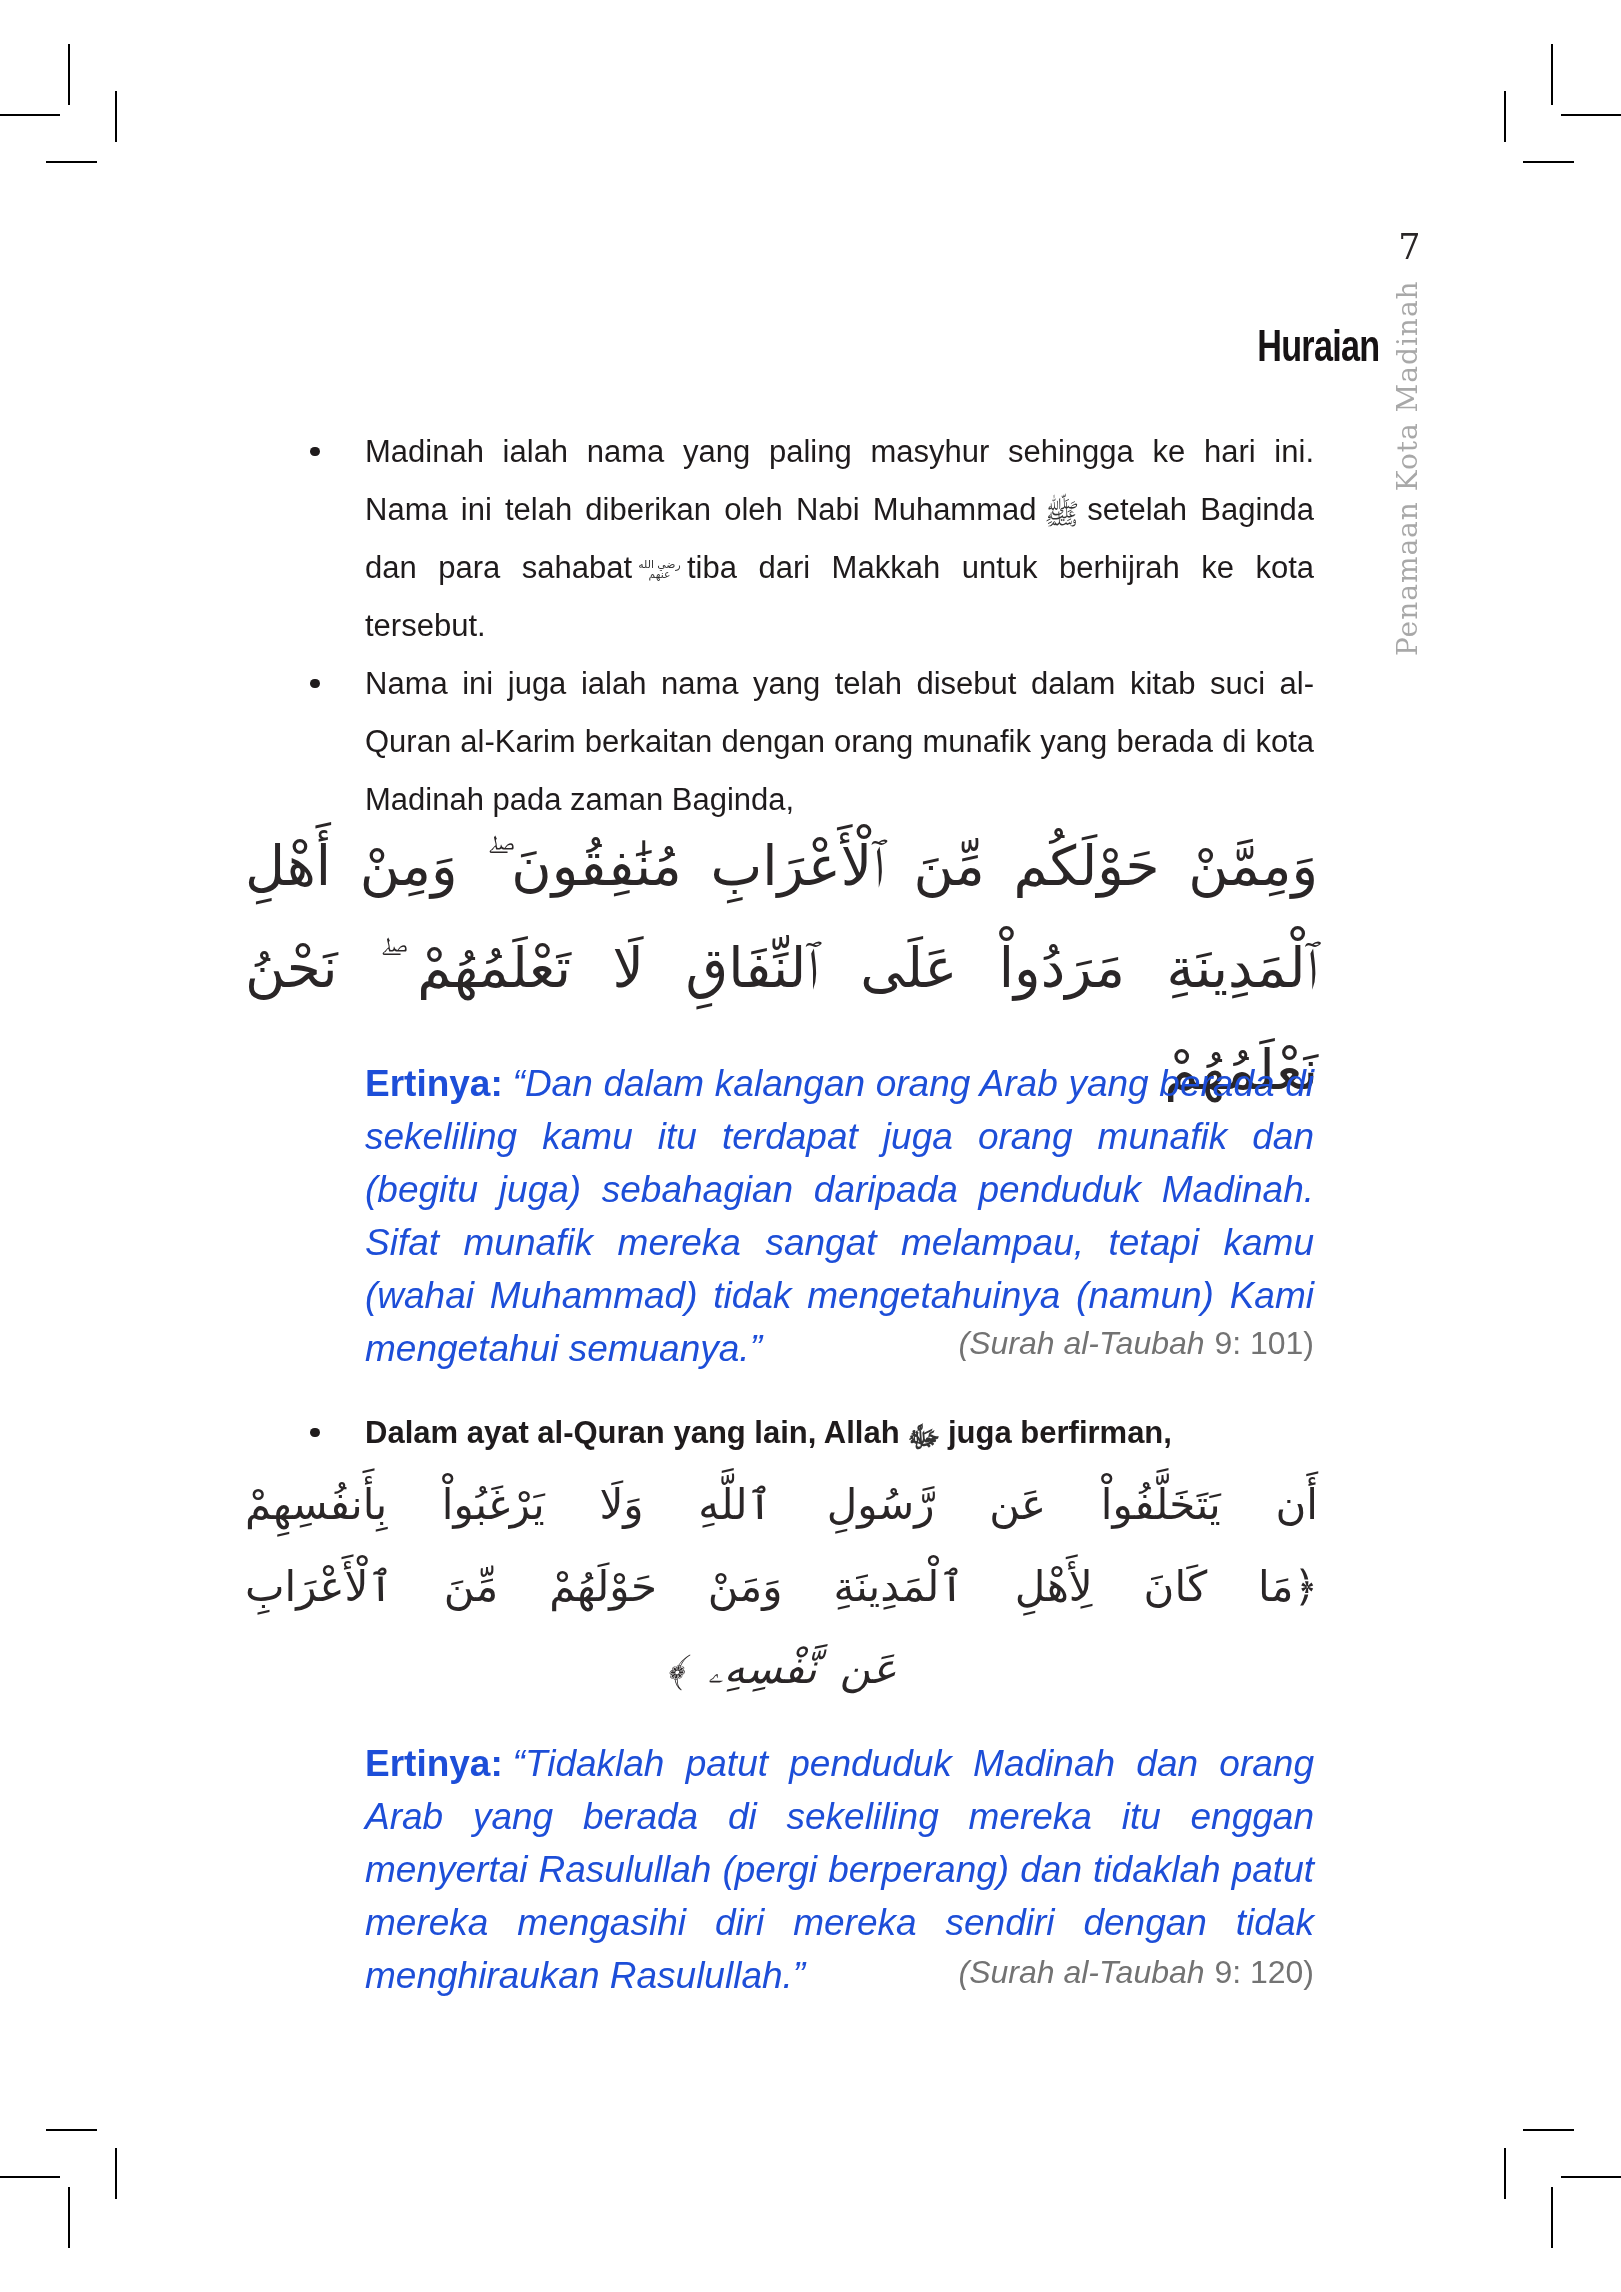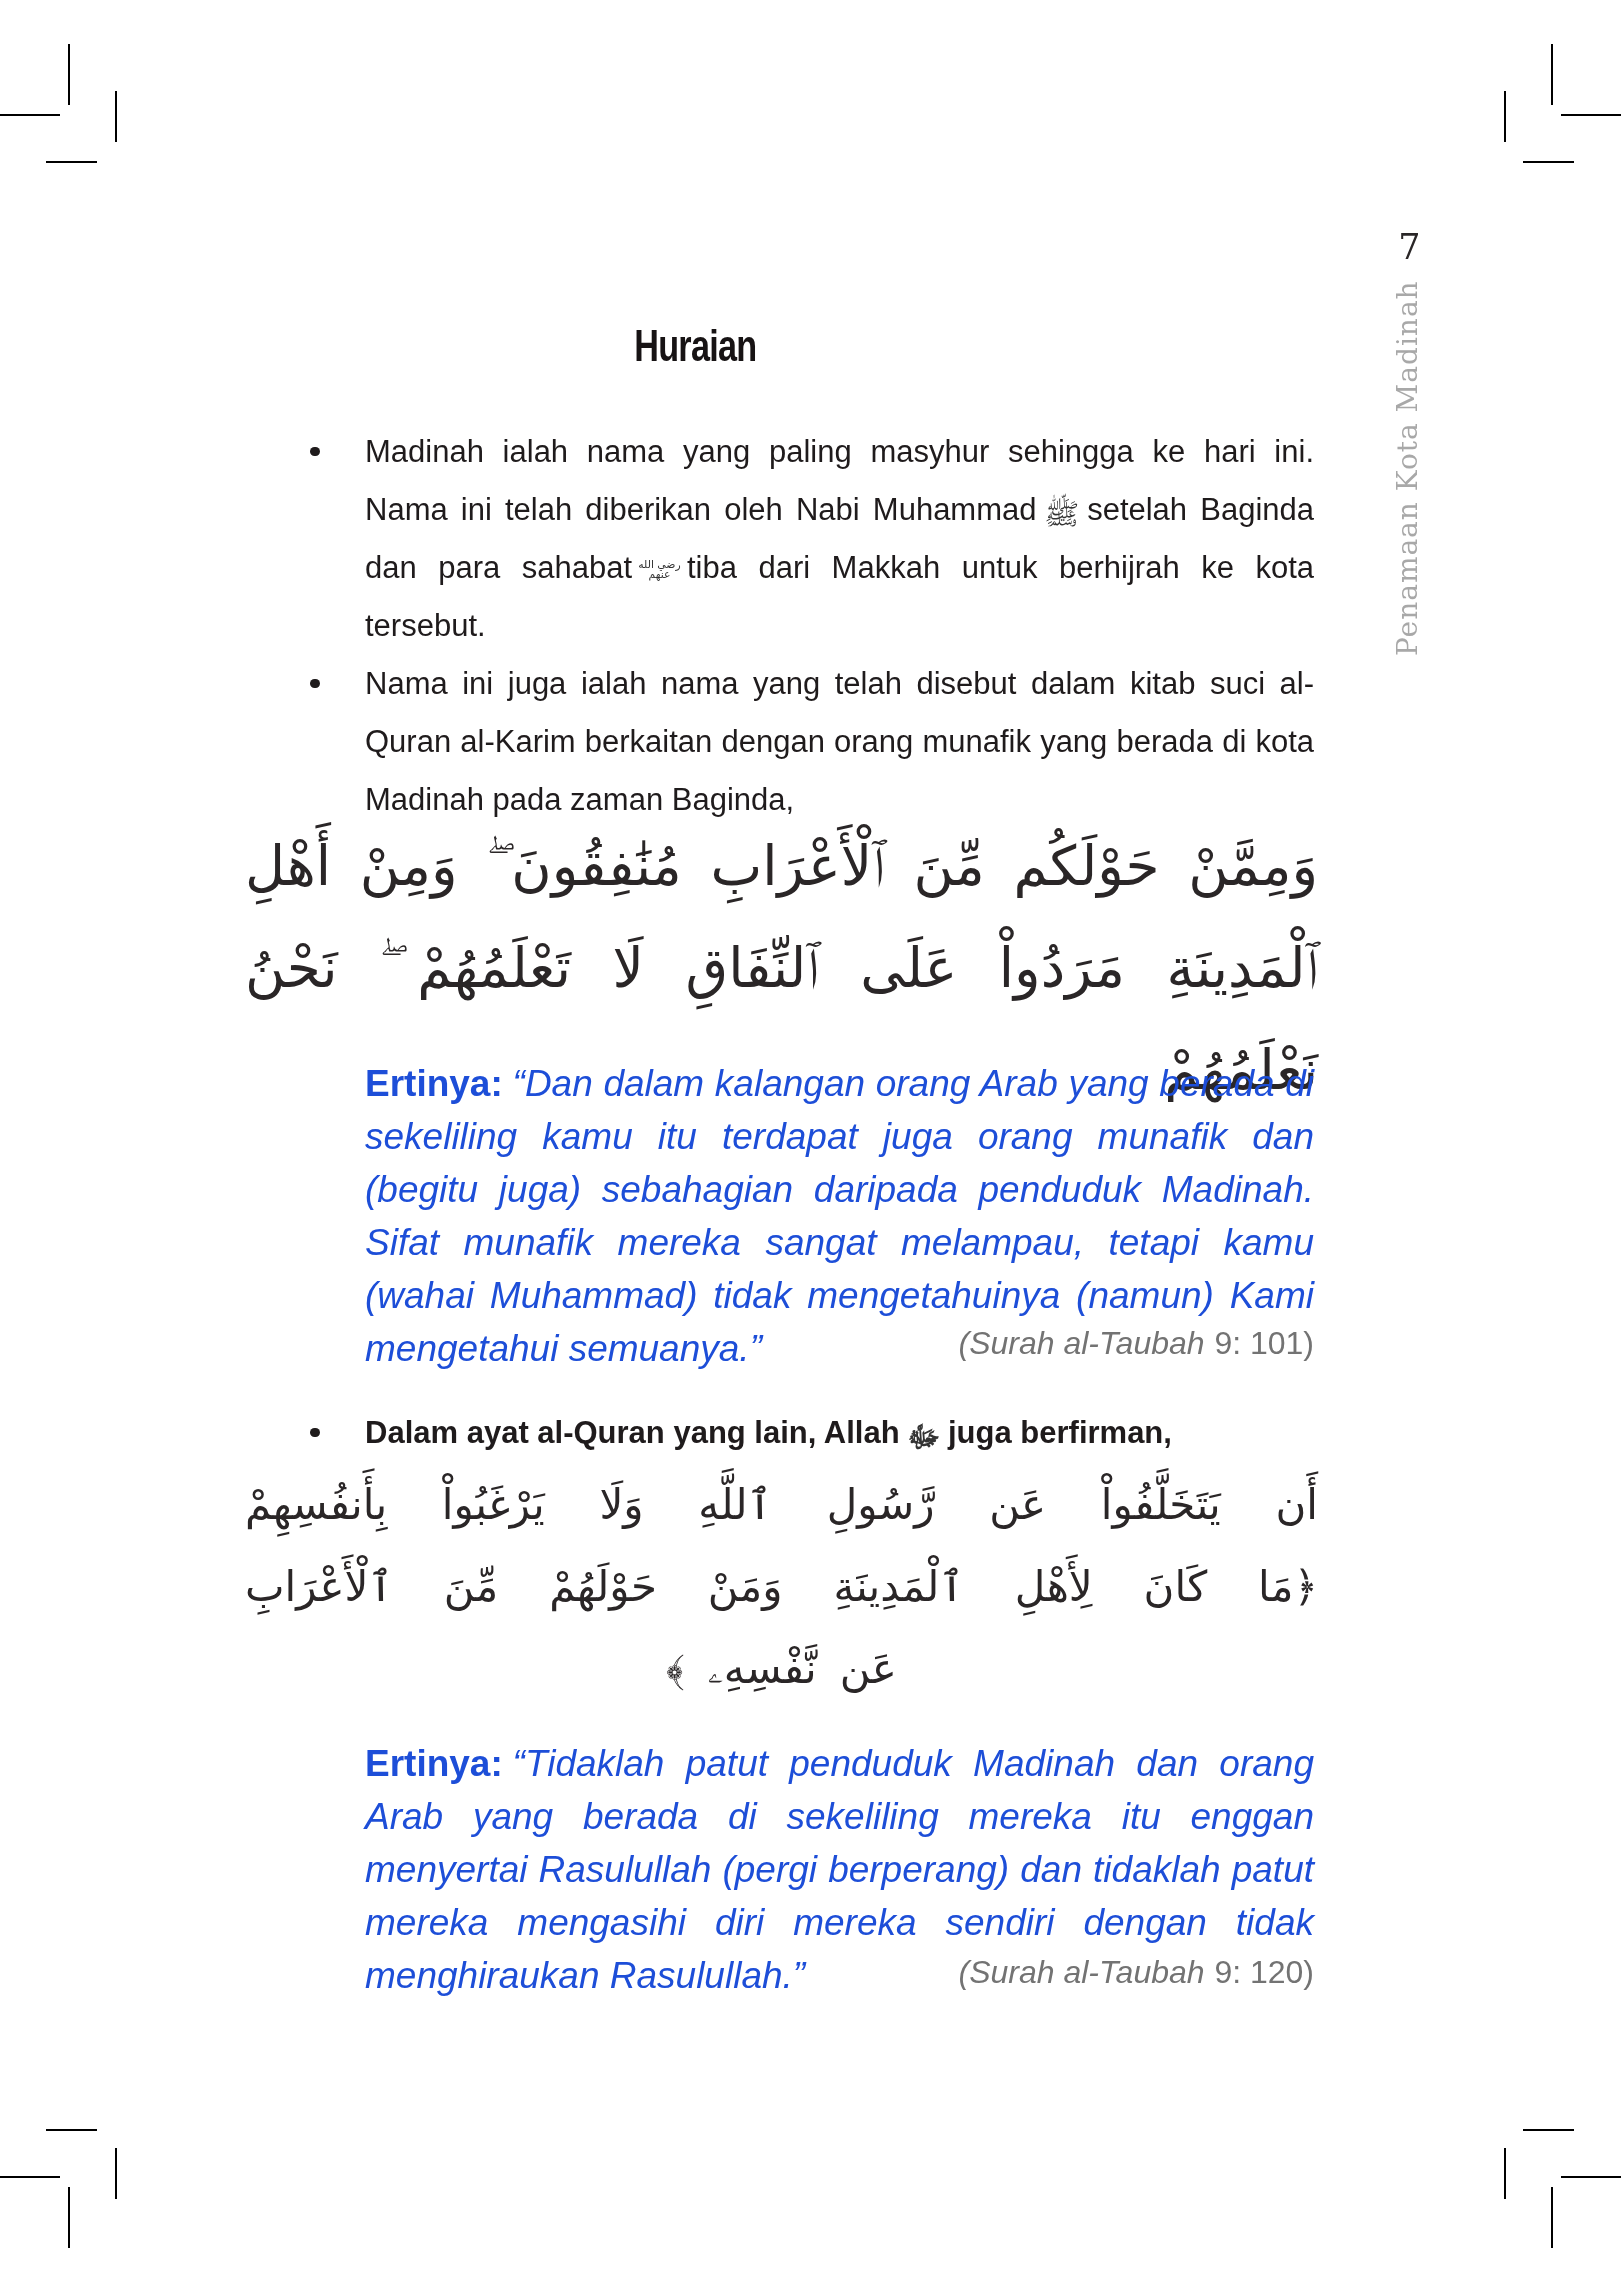--- a/index.html
+++ b/index.html
@@ -5,35 +5,35 @@
   html,body{margin:0;padding:0;background:#ffffff;}
   .page{position:relative;width:1621px;height:2293px;background:#ffffff;overflow:hidden;
         font-family:"Liberation Sans",sans-serif;color:#1f1b1c;}
   .crop{position:absolute;background:#000;}
   .pageno{position:absolute;left:1380px;top:227px;width:59px;text-align:center;
           font-family:"DejaVu Serif",serif;font-size:35px;color:#2a2627;}
   .side-title{position:absolute;left:1242px;top:472px;width:333px;height:35px;
           transform:rotate(-90deg);transform-origin:center center;
           font-family:"DejaVu Serif",serif;font-size:28px;letter-spacing:1px;
           color:#a8a8a8;text-align:center;white-space:nowrap;}
-  .title{position:absolute;left:0;top:320px;width:1391px;text-align:center;}
+  .title{position:absolute;left:8px;top:320px;width:1391px;text-align:right;}
   .title span{display:inline-block;font-weight:bold;font-size:45px;color:#171314;
           transform:scaleX(0.76);letter-spacing:-1px;}
   .bullet{position:absolute;left:308px;width:1006px;padding-left:57px;box-sizing:border-box;
           font-size:31px;line-height:58px;text-align:justify;color:#1f1b1c;}
   .bullet .dot{position:absolute;left:2px;top:23.5px;width:9.8px;height:9.8px;border-radius:50%;
           background:#1f1b1c;}
   .hon{display:inline-block;width:43px;font-family:"DejaVu Sans",sans-serif;
           font-size:10.8px;line-height:9.8px;text-align:center;vertical-align:middle;
           margin:0 5.9px;direction:rtl;color:#333;}
   .hon.big{width:auto;font-size:29px;line-height:29px;margin:0 7.8px;vertical-align:-3.9px;}
   .quran{position:absolute;left:245px;width:1073px;direction:rtl;
           font-family:"DejaVu Sans",sans-serif;color:#2a2627;}
   .quran .ar-line{text-align:justify;text-align-last:justify;word-spacing:9.8px;}
-  .quran .ar-line.center{text-align:left;text-align-last:center;}
+  .quran .ar-line.center{text-align:left;text-align-last:center;font-style:italic;}
   .q1{top:815px;font-size:55px;line-height:102px;}
   .q2{top:1464px;font-size:42px;line-height:82px;}
   .ert{position:absolute;left:365px;width:949px;font-size:37px;line-height:53px;
           text-align:justify;color:#1d4ed8;}
   .ert .lbl{font-weight:bold;font-style:normal;margin-right:9.8px;}
   .ert .txt{font-style:italic;}
   .cite{position:absolute;left:365px;width:949px;text-align:right;font-size:32px;color:#737373;}
   .cite .it{font-style:italic;}
   .cite .rg{font-style:normal;margin-left:9.8px;}
 </style>

